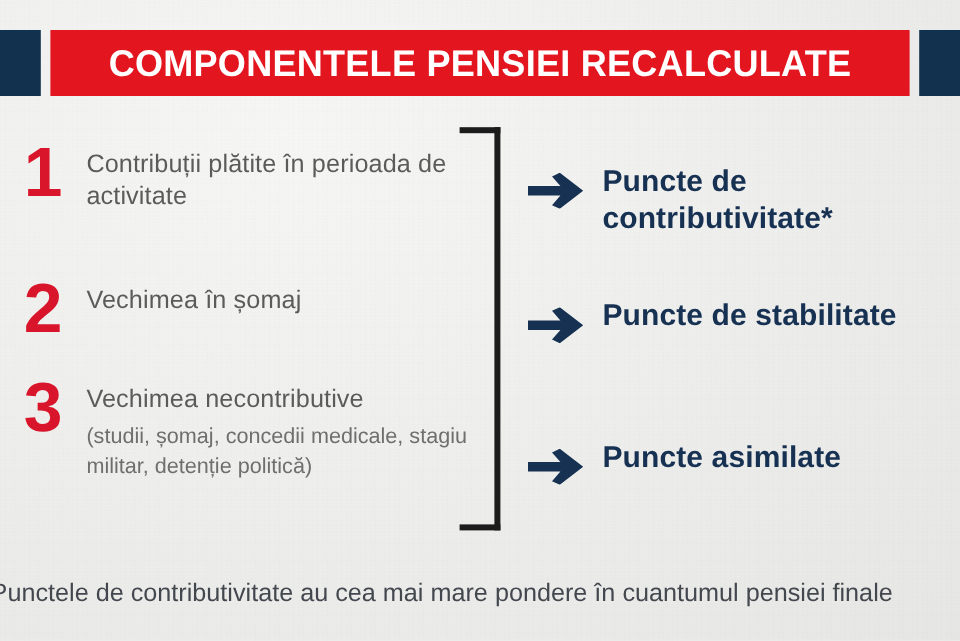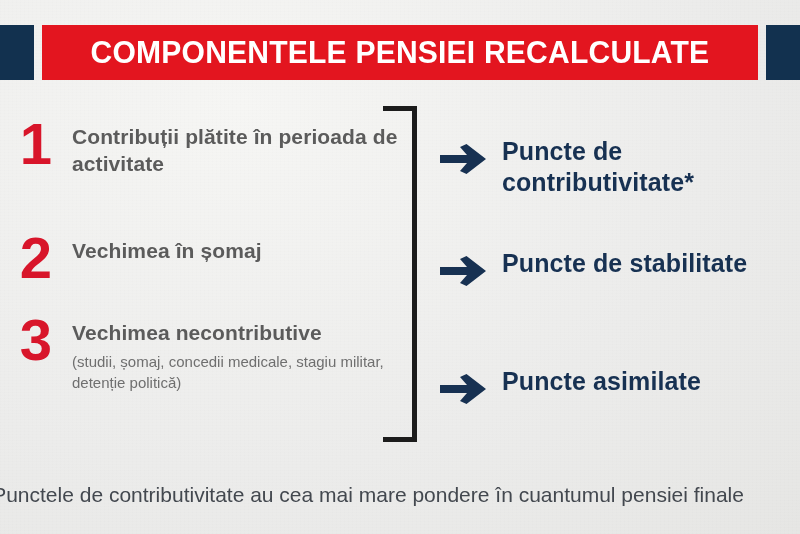--- a/index.html
+++ b/index.html
@@ -102,27 +102,27 @@
     line-height: .95;
     margin-top: -6px;
   }
   .row-body {
     flex: 1 1 auto;
     padding-top: 2px;
   }
   .row-title {
     color: #5b5b5b;
     font-size: 21px;
-    font-weight: bold;
+    font-weight: normal;
     line-height: 1.28;
     letter-spacing: .1px;
   }
   .row-sub {
     color: #6f6f6f;
-    font-size: 15px;
+    font-size: 18px;
     font-weight: normal;
     line-height: 1.42;
     margin-top: 4px;
   }
 
   
   #bracket {
     position: absolute;
     left: 383px;
     top: 106px;

